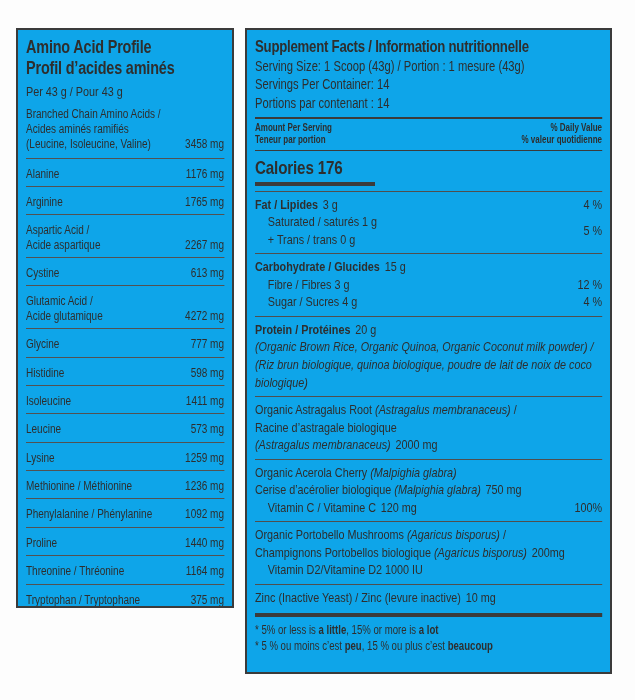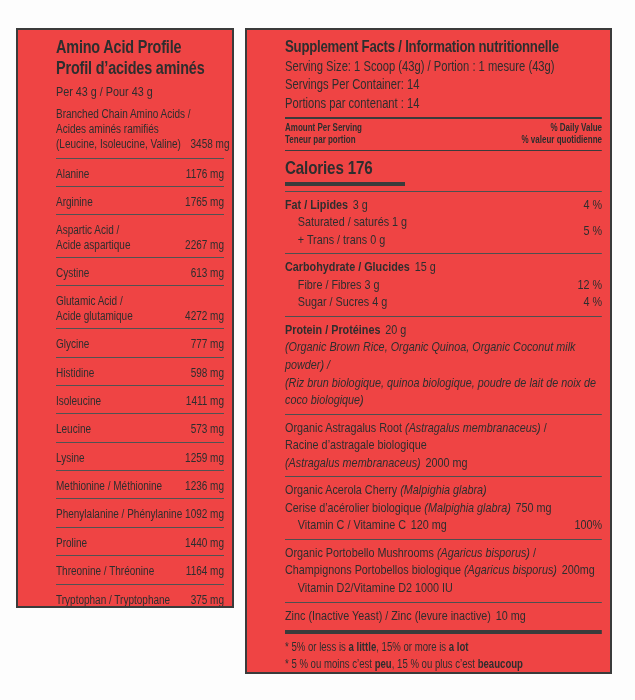--- a/index.html
+++ b/index.html
@@ -3,22 +3,22 @@
 <meta charset="utf-8">
 <style>
   html,body{margin:0;padding:0;}
   body{
     width:635px;height:700px;position:relative;
     background:#fdfdfd;color:#2e2e2e;
     font-family:"Liberation Sans", sans-serif;
     -webkit-font-smoothing:antialiased;
   }
   .panel{
-    position:absolute;background:#ef4444;
-    border:2px solid #3b3b3b;box-sizing:border-box;overflow:hidden;padding-left:30px;
+    position:absolute;background:#0ea5e9;
+    border:2px solid #3b3b3b;box-sizing:border-box;overflow:hidden;
   }
   #amino-panel{left:16px;top:28px;width:218px;height:580px;}
   #supplement-panel{left:245px;top:28px;width:367px;height:646px;}
   .squeeze{
     transform:scaleX(0.8);transform-origin:0 0;width:125%;
     box-sizing:border-box;padding:7px 10px 0;
   }
   
   .aa-title{font-size:18px;font-weight:bold;line-height:1.16;letter-spacing:-0.2px;white-space:nowrap;}
   .aa-serving{font-size:13.5px;margin-top:5px;white-space:nowrap;}

